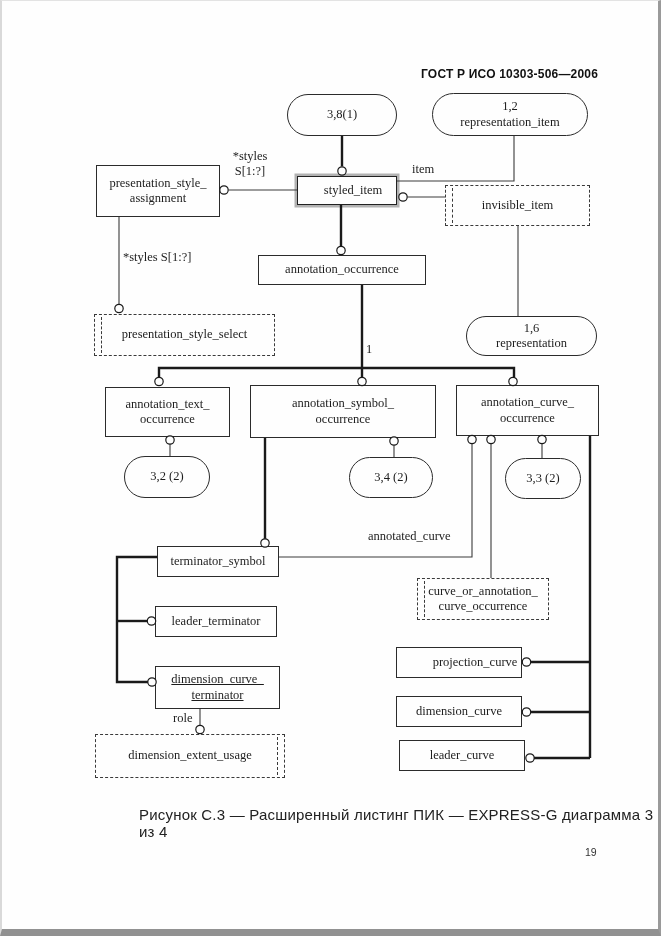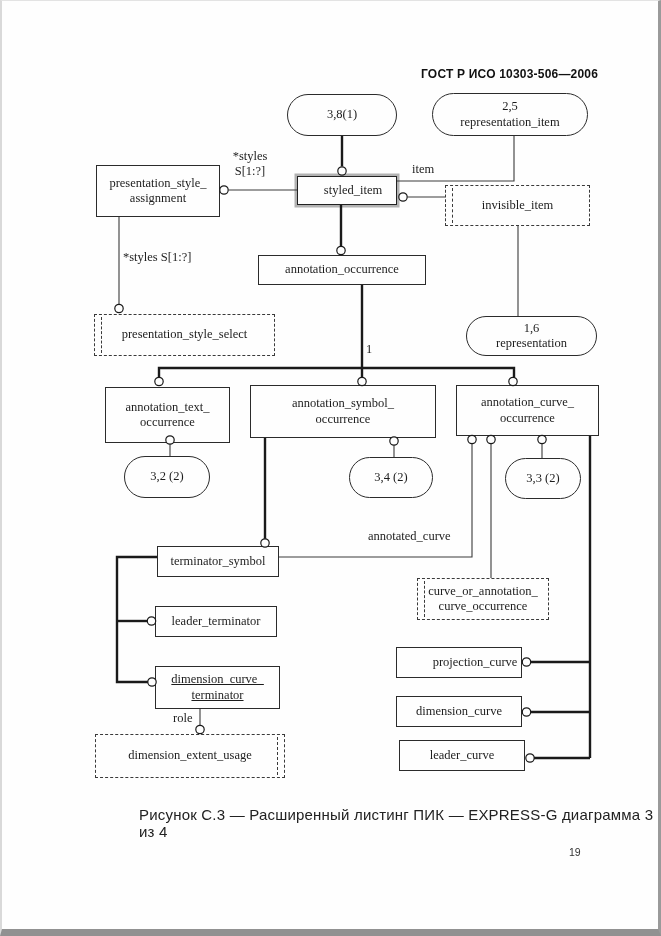--- a/index.html
+++ b/index.html
@@ -28,35 +28,35 @@
   .select .bar.right{right:6px;}
   .oval{border:1px solid #2b2b2b;border-radius:22px;}
   .flabel{position:absolute;font-size:12.5px;z-index:3;white-space:pre-line;text-align:center;}
   svg.wires{position:absolute;left:0;top:0;z-index:4;pointer-events:none;}
   .cap{
     position:absolute;font-family:"Liberation Sans", sans-serif;
     font-size:15px;color:#222;letter-spacing:.2px;
   }
   .pageno{
     position:absolute;font-family:"Liberation Sans", sans-serif;
-    font-size:10.5px;color:#333;
+    font-size:10.5px;color:#333;margin-left:16px;
   }
 </style>
 </head>
 <body>
 
 <div class="page">
 
   <div class="hdr" style="left:419px;top:66px;">ГОСТ Р ИСО 10303-506—2006</div>
 
   <div class="node oval" style="left:285px;top:93px;width:110px;height:42px;">
     <span class="lbl">3,8(1)</span>
   </div>
   <div class="node oval" style="left:430px;top:92px;width:156px;height:43px;">
-    <span class="lbl">2,5
+    <span class="lbl">1,2
 representation_item</span>
   </div>
   <div class="node oval" style="left:464px;top:315px;width:131px;height:40px;">
     <span class="lbl">1,6
 representation</span>
   </div>
   <div class="node oval" style="left:122px;top:455px;width:86px;height:42px;">
     <span class="lbl">3,2 (2)</span>
   </div>
   <div class="node oval" style="left:347px;top:456px;width:84px;height:41px;">
@@ -69,21 +69,21 @@
   <div class="node entity" style="left:94px;top:164px;width:124px;height:52px;">
     <span class="lbl">presentation_style_
 assignment</span>
   </div>
   <div class="node entity shadowed" style="left:295px;top:175px;width:100px;height:29px;">
     <span class="lbl">styled_item</span>
   </div>
   <div class="node entity" style="left:256px;top:254px;width:168px;height:30px;">
     <span class="lbl">annotation_occurrence</span>
   </div>
-  <div class="node entity" style="left:103px;top:386px;width:125px;height:56px;align-items:center;">
+  <div class="node entity" style="left:103px;top:386px;width:125px;height:50px;align-items:center;">
     <span class="lbl">annotation_text_
 occurrence</span>
   </div>
   <div class="node entity" style="left:248px;top:384px;width:186px;height:53px;">
     <span class="lbl">annotation_symbol_
 occurrence</span>
   </div>
   <div class="node entity" style="left:454px;top:384px;width:143px;height:51px;">
     <span class="lbl">annotation_curve_
 occurrence</span>

